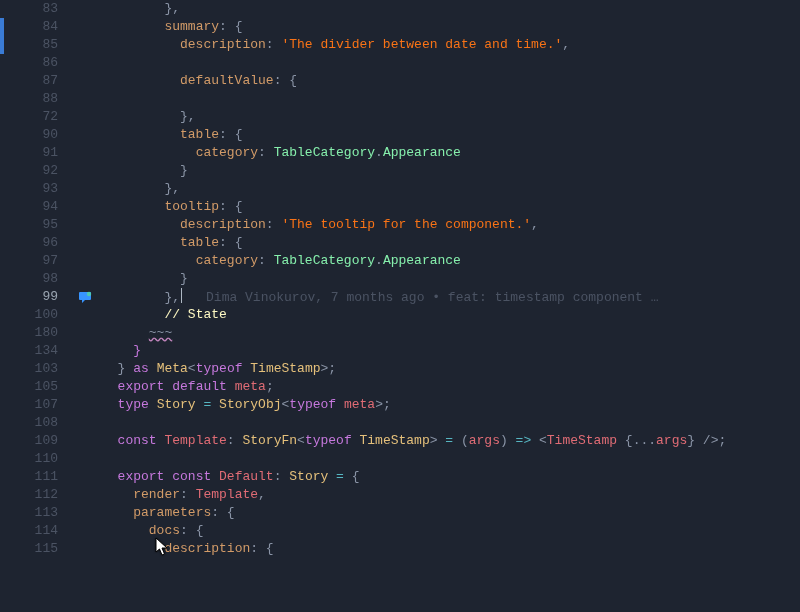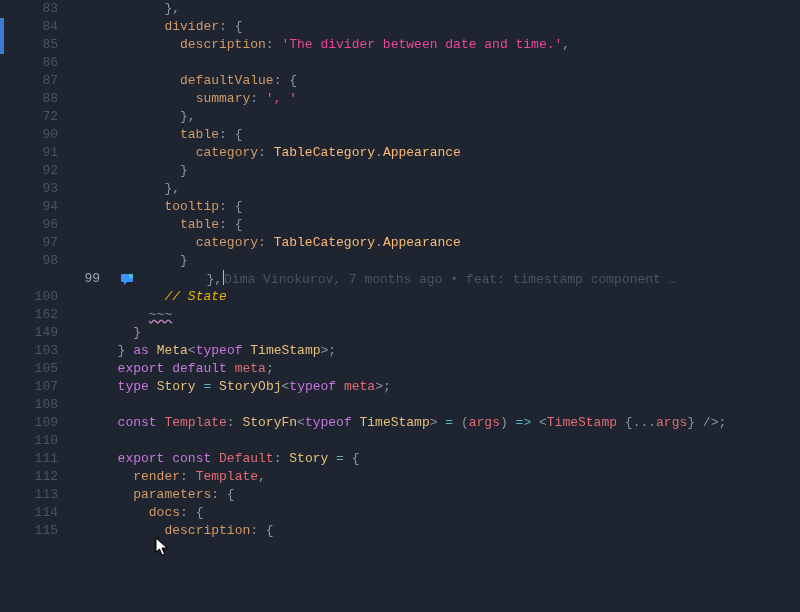--- a/index.html
+++ b/index.html
@@ -18,53 +18,54 @@
     display: flex;
     height: 18px;
     white-space: pre;
   }
   .lineno {
     width: 76px;
     text-align: right;
     padding-right: 18px;
     color: #4b5363;
   }
-  .lineno.active { color: #9aa5b1; margin-left: 42px; }
+  .lineno.active { color: #9aa5b1; }
   .deco {
     width: 26px;
     display: inline-block;
     position: relative;
   }
   .code {
     flex: 1;
     white-space: pre;
   }
   .blame {
     color: #4b5363;
     font-style: normal;
+    margin-left: 24px;
   }
   .accent-bar {
     position: absolute;
     left: 0;
     width: 4px;
     background: #3a7bd5;
   }
   .squiggle {
     text-decoration-line: underline;
     text-decoration-style: wavy;
     text-decoration-color: #c586c0;
   }
 
   
   .c-key   { color: #d29b68; }   
-  .c-str   { color: #ec4899; }   
+  .c-str   { color: #f97316; }   
   .c-punc  { color: #8a94a6; }   
   .c-plain { color: #bcc4d0; }   
-  .c-ident { color: #fdba74; }   
-  .c-comment { color: #eab308; font-style: italic; }
+  .c-ident { color: #86efac; }   
+  .c-comment { color: #fef9c3; }
   .c-kw    { color: #c678dd; }   
   .c-type  { color: #e5c07b; }   
   .c-var   { color: #e06c75; }   
   .c-op    { color: #56b6c2; }   
   .c-tag   { color: #e06c75; }   
   .c-angle { color: #8a94a6; }
 
   .caret {
     display: inline-block;
     width: 1px; height: 15px;
@@ -89,41 +90,42 @@
   }
   .cursor-pointer svg { filter: drop-shadow(0 0 1px rgba(0,0,0,.6)); }
 </style>
 </head>
 <body>
 
 <div class="accent-bar" style="top:18px;height:36px;"></div>
 
 <div id="editor">
     <div class="line"><span class="lineno">83</span><span class="deco"></span><span class="code">        <span class="c-punc">}</span><span class="c-punc">,</span></span></div>
-    <div class="line"><span class="lineno">84</span><span class="deco"></span><span class="code">        <span class="c-key">divider</span><span class="c-punc">: {</span></span></div>
+    <div class="line"><span class="lineno">84</span><span class="deco"></span><span class="code">        <span class="c-key">summary</span><span class="c-punc">: {</span></span></div>
     <div class="line"><span class="lineno">85</span><span class="deco"></span><span class="code">          <span class="c-key">description</span><span class="c-punc">: </span><span class="c-str">'The divider between date and time.'</span><span class="c-punc">,</span></span></div>
     <div class="line"><span class="lineno">86</span><span class="deco"></span></div>
     <div class="line"><span class="lineno">87</span><span class="deco"></span><span class="code">          <span class="c-key">defaultValue</span><span class="c-punc">: {</span></span></div>
-    <div class="line"><span class="lineno">88</span><span class="deco"></span><span class="code">            <span class="c-key">summary</span><span class="c-punc">: </span><span class="c-str">', '</span></span></div>
+    <div class="line"><span class="lineno">88</span><span class="deco"></span></div>
     <div class="line"><span class="lineno">72</span><span class="deco"></span><span class="code">          <span class="c-punc">},</span></span></div>
     <div class="line"><span class="lineno">90</span><span class="deco"></span><span class="code">          <span class="c-key">table</span><span class="c-punc">: {</span></span></div>
     <div class="line"><span class="lineno">91</span><span class="deco"></span><span class="code">            <span class="c-key">category</span><span class="c-punc">: </span><span class="c-ident">TableCategory</span><span class="c-punc">.</span><span class="c-ident">Appearance</span></span></div>
     <div class="line"><span class="lineno">92</span><span class="deco"></span><span class="code">          <span class="c-punc">}</span></span></div>
     <div class="line"><span class="lineno">93</span><span class="deco"></span><span class="code">        <span class="c-punc">},</span></span></div>
     <div class="line"><span class="lineno">94</span><span class="deco"></span><span class="code">        <span class="c-key">tooltip</span><span class="c-punc">: {</span></span></div>
+    <div class="line"><span class="lineno">95</span><span class="deco"></span><span class="code">          <span class="c-key">description</span><span class="c-punc">: </span><span class="c-str">'The tooltip for the component.'</span><span class="c-punc">,</span></span></div>
     <div class="line"><span class="lineno">96</span><span class="deco"></span><span class="code">          <span class="c-key">table</span><span class="c-punc">: {</span></span></div>
     <div class="line"><span class="lineno">97</span><span class="deco"></span><span class="code">            <span class="c-key">category</span><span class="c-punc">: </span><span class="c-ident">TableCategory</span><span class="c-punc">.</span><span class="c-ident">Appearance</span></span></div>
     <div class="line"><span class="lineno">98</span><span class="deco"></span><span class="code">          <span class="c-punc">}</span></span></div>
     <div class="line"><span class="lineno active">99</span><span class="deco"><span class="chat-icon"><svg width="14" height="14" viewBox="0 0 14 14">
             <path d="M2 2 h10 a1 1 0 0 1 1 1 v6 a1 1 0 0 1 -1 1 h-5 l-3 3 v-3 h-2 a1 1 0 0 1 -1 -1 v-6 a1 1 0 0 1 1 -1 z" fill="#3794ff"></path>
             <circle cx="11" cy="4" r="2.2" fill="#4ec9b0"></circle>
           </svg></span></span><span class="code">        <span class="c-punc">},</span><span class="caret"></span><span class="blame">Dima Vinokurov, 7 months ago • feat: timestamp component …</span></span></div>
     <div class="line"><span class="lineno">100</span><span class="deco"></span><span class="code">        <span class="c-comment">// State</span></span></div>
-    <div class="line"><span class="lineno">162</span><span class="deco"></span><span class="code">      <span class="c-punc squiggle">~~~</span></span></div>
-    <div class="line"><span class="lineno">149</span><span class="deco"></span><span class="code">    <span class="c-kw">}</span></span></div>
+    <div class="line"><span class="lineno">180</span><span class="deco"></span><span class="code">      <span class="c-punc squiggle">~~~</span></span></div>
+    <div class="line"><span class="lineno">134</span><span class="deco"></span><span class="code">    <span class="c-kw">}</span></span></div>
     <div class="line"><span class="lineno">103</span><span class="deco"></span><span class="code">  <span class="c-punc">} </span><span class="c-kw">as</span><span class="c-plain"> </span><span class="c-type">Meta</span><span class="c-angle">&lt;</span><span class="c-kw">typeof</span><span class="c-plain"> </span><span class="c-type">TimeStamp</span><span class="c-punc">&gt;;</span></span></div>
     <div class="line"><span class="lineno">105</span><span class="deco"></span><span class="code">  <span class="c-kw">export</span><span class="c-plain"> </span><span class="c-kw">default</span><span class="c-plain"> </span><span class="c-var">meta</span><span class="c-punc">;</span></span></div>
     <div class="line"><span class="lineno">107</span><span class="deco"></span><span class="code">  <span class="c-kw">type</span><span class="c-plain"> </span><span class="c-type">Story</span><span class="c-plain"> </span><span class="c-op">=</span><span class="c-plain"> </span><span class="c-type">StoryObj</span><span class="c-angle">&lt;</span><span class="c-kw">typeof</span><span class="c-plain"> </span><span class="c-var">meta</span><span class="c-punc">&gt;;</span></span></div>
     <div class="line"><span class="lineno">108</span><span class="deco"></span><span class="code"></span></div>
     <div class="line"><span class="lineno">109</span><span class="deco"></span><span class="code">  <span class="c-kw">const</span><span class="c-plain"> </span><span class="c-var">Template</span><span class="c-punc">: </span><span class="c-type">StoryFn</span><span class="c-angle">&lt;</span><span class="c-kw">typeof</span><span class="c-plain"> </span><span class="c-type">TimeStamp</span><span class="c-angle">&gt; </span><span class="c-op">=</span><span class="c-punc"> (</span><span class="c-var">args</span><span class="c-punc">) </span><span class="c-op">=&gt;</span><span class="c-angle"> &lt;</span><span class="c-tag">TimeStamp</span><span class="c-punc"> {...</span><span class="c-var">args</span><span class="c-punc">} /&gt;;</span></span></div>
     <div class="line"><span class="lineno">110</span><span class="deco"></span><span class="code"></span></div>
     <div class="line"><span class="lineno">111</span><span class="deco"></span><span class="code">  <span class="c-kw">export</span><span class="c-plain"> </span><span class="c-kw">const</span><span class="c-plain"> </span><span class="c-var">Default</span><span class="c-punc">: </span><span class="c-type">Story</span><span class="c-plain"> </span><span class="c-op">=</span><span class="c-punc"> {</span></span></div>
     <div class="line"><span class="lineno">112</span><span class="deco"></span><span class="code">    <span class="c-key">render</span><span class="c-punc">: </span><span class="c-var">Template</span><span class="c-punc">,</span></span></div>
     <div class="line"><span class="lineno">113</span><span class="deco"></span><span class="code">    <span class="c-key">parameters</span><span class="c-punc">: {</span></span></div>
     <div class="line"><span class="lineno">114</span><span class="deco"></span><span class="code">      <span class="c-key">docs</span><span class="c-punc">: {</span></span></div>

